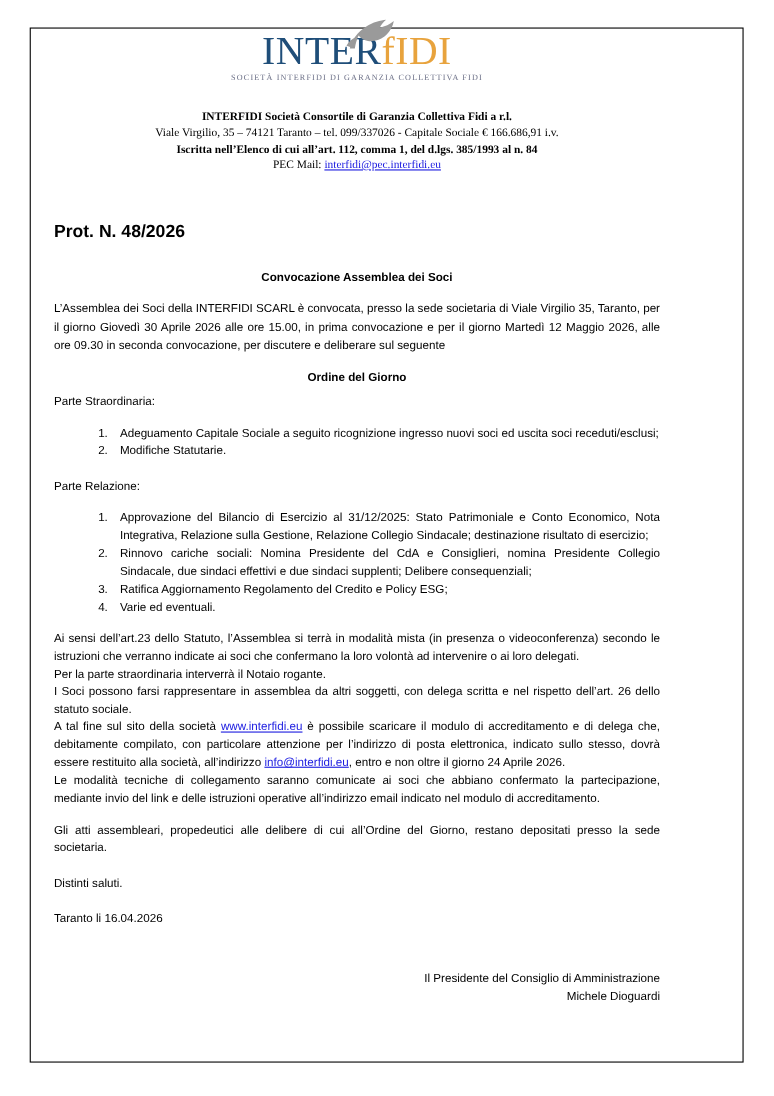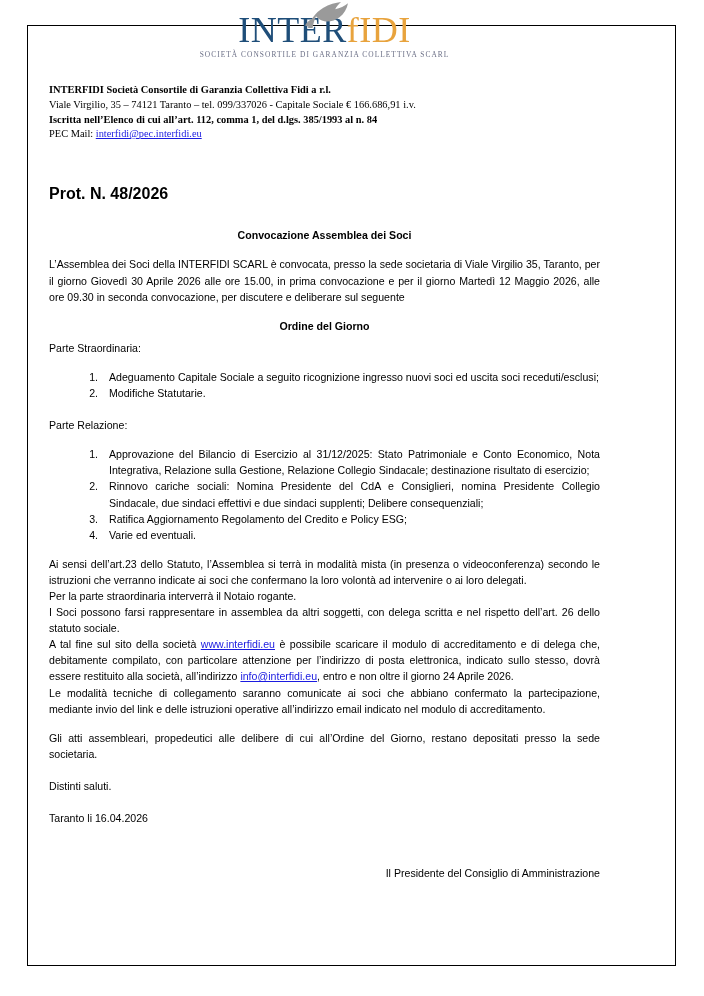--- a/index.html
+++ b/index.html
@@ -26,21 +26,21 @@
     box-sizing: border-box;
   }
 
   .page-inner {
     position: absolute;
     left: 0;
     top: 0;
     width: 649px;
     height: 941px;
     box-sizing: border-box;
-    padding: 0 49px;
+    padding: 16px 49px;
   }
 
   
   .logo-block {
     padding-top: 12px;
     text-align: center;
   }
   .logo-wrap {
     display: inline-block;
     position: relative;
@@ -72,20 +72,21 @@
     font-family: "Liberation Serif", serif;
     font-size: 7.4px;
     letter-spacing: 1.05px;
     color: #6b6f86;
     margin-top: 3px;
     white-space: nowrap;
   }
 
   
   .doc-header {
+    text-align: center;
     font-family: "Liberation Serif", serif;
     font-size: 10.4px;
     line-height: 1.42;
     margin-top: 22px;
   }
   .doc-header .b { font-weight: bold; }
   .hdr-line { white-space: nowrap; }
   .link {
     color: #1a1ae0;
     text-decoration: underline;
@@ -148,21 +149,21 @@
 
   <div class="logo-block">
     <div class="logo-wrap">
       <div class="logo-main">
         <span class="logo-inter">INTER</span><span class="logo-fidi">fIDI</span>
       </div>
       <svg class="dolphin" viewBox="0 0 46 30">
         <path d="M4 29 C6 21 11 14 19 9 C25 5.3 32 3.5 37 3 C34.5 5.2 32.5 7.6 31.2 10.2 C36 9.2 40.5 7.2 44 4.2 C43 9.8 40 14.8 35.5 18.2 C31 21.6 25.5 23 20.5 22.2 C17 21.6 14 19.8 12 17.2 C10.4 20.8 9.2 24.8 8.6 29 Z" fill="#9a9a9a"></path>
         <path d="M1 26.5 C3 23 6 20.5 9.2 19.2 C8.2 22.1 7.4 25.2 7 28.6 Z" fill="#9a9a9a"></path>
       </svg>
-      <div class="logo-tagline">SOCIETÀ CONSORTILE DI GARANZIA COLLETTIVA SCARL</div>
+      <div class="logo-tagline">SOCIETÀ INTERFIDI DI GARANZIA COLLETTIVA FIDI</div>
     </div>
   </div>
 
   <div class="doc-header">
     <div class="hdr-line b">INTERFIDI Società Consortile di Garanzia Collettiva Fidi a r.l.</div>
     <div class="hdr-line">Viale Virgilio, 35 – 74121 Taranto – tel. 099/337026 - Capitale Sociale € 166.686,91 i.v.</div>
     <div class="hdr-line b">Iscritta nell’Elenco di cui all’art. 112, comma 1, del d.lgs. 385/1993 al n. 84</div>
     <div class="hdr-line"><span>PEC Mail: </span><a class="link" href="#">interfidi@pec.interfidi.eu</a></div>
   </div>
 
@@ -210,16 +211,17 @@
 
     <div class="gap-16"></div>
     <div>Distinti saluti.</div>
 
     <div class="gap-16"></div>
     <div>Taranto li 16.04.2026</div>
 
     <div style="height:40px"></div>
     <div class="sig-block">
       <div>Il Presidente del Consiglio di Amministrazione</div>
+      <div>Michele Dioguardi</div>
     </div>
 
   </div>
 </div>
 
 </body></html>

